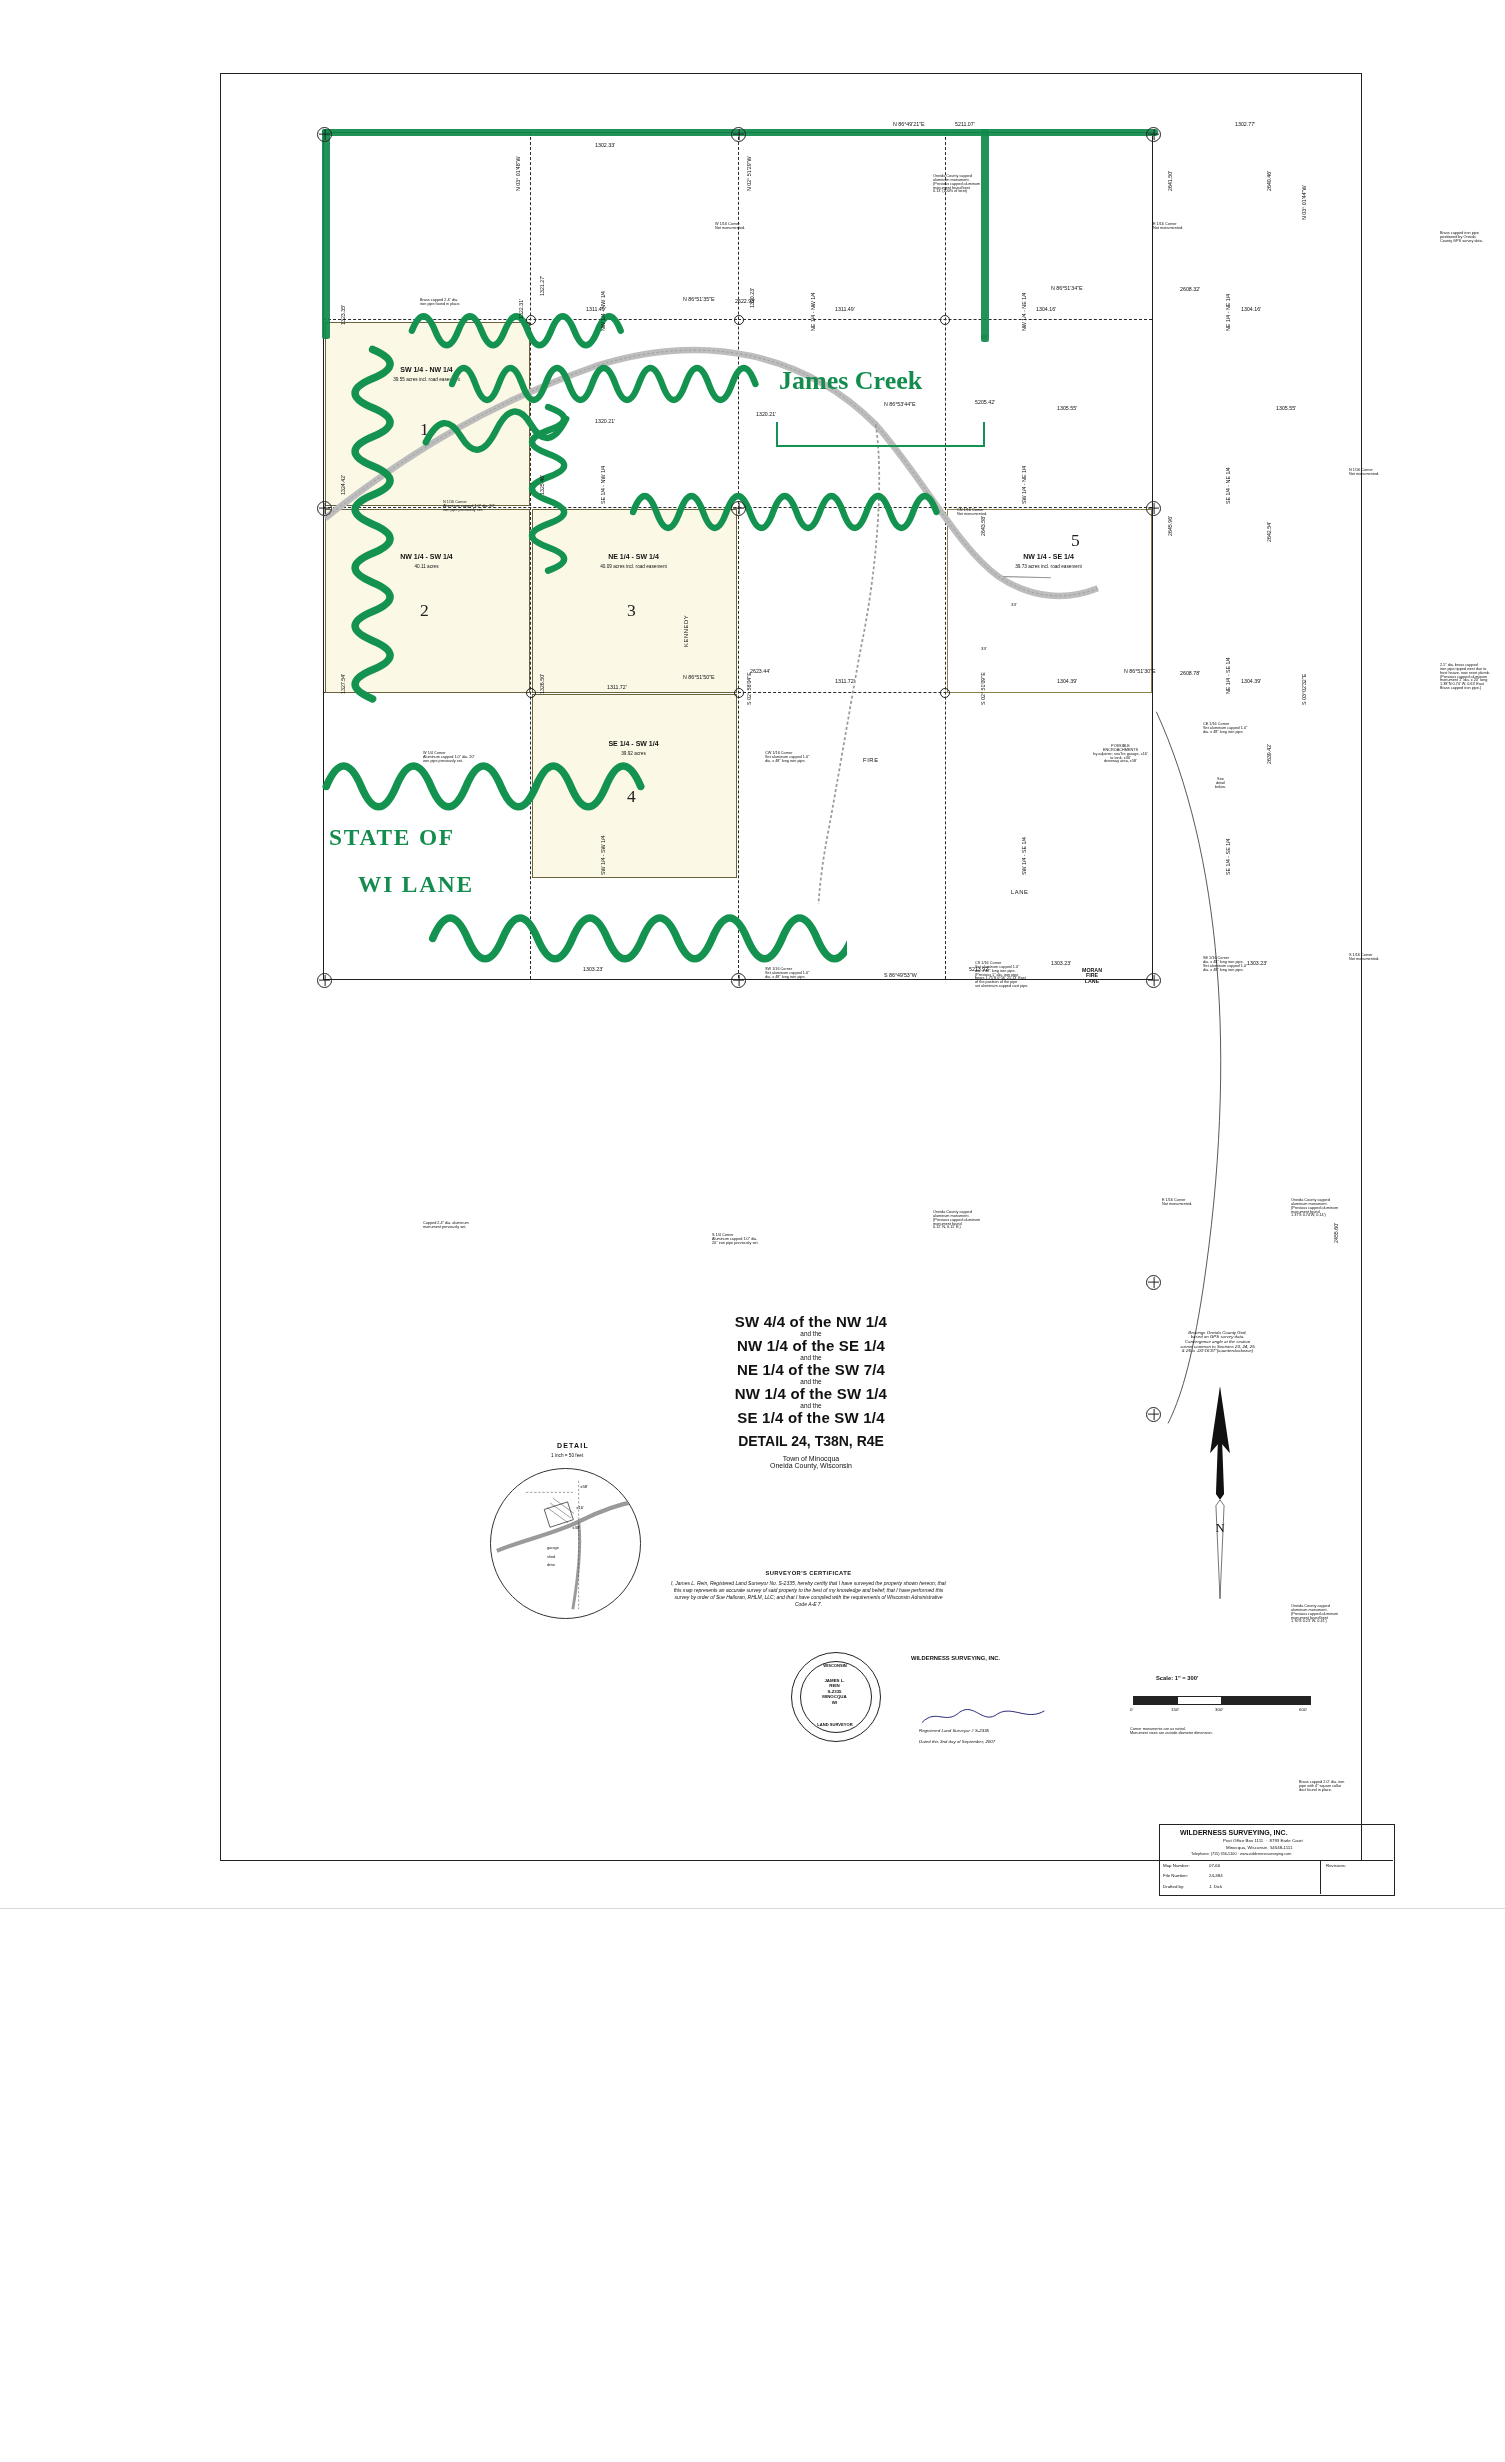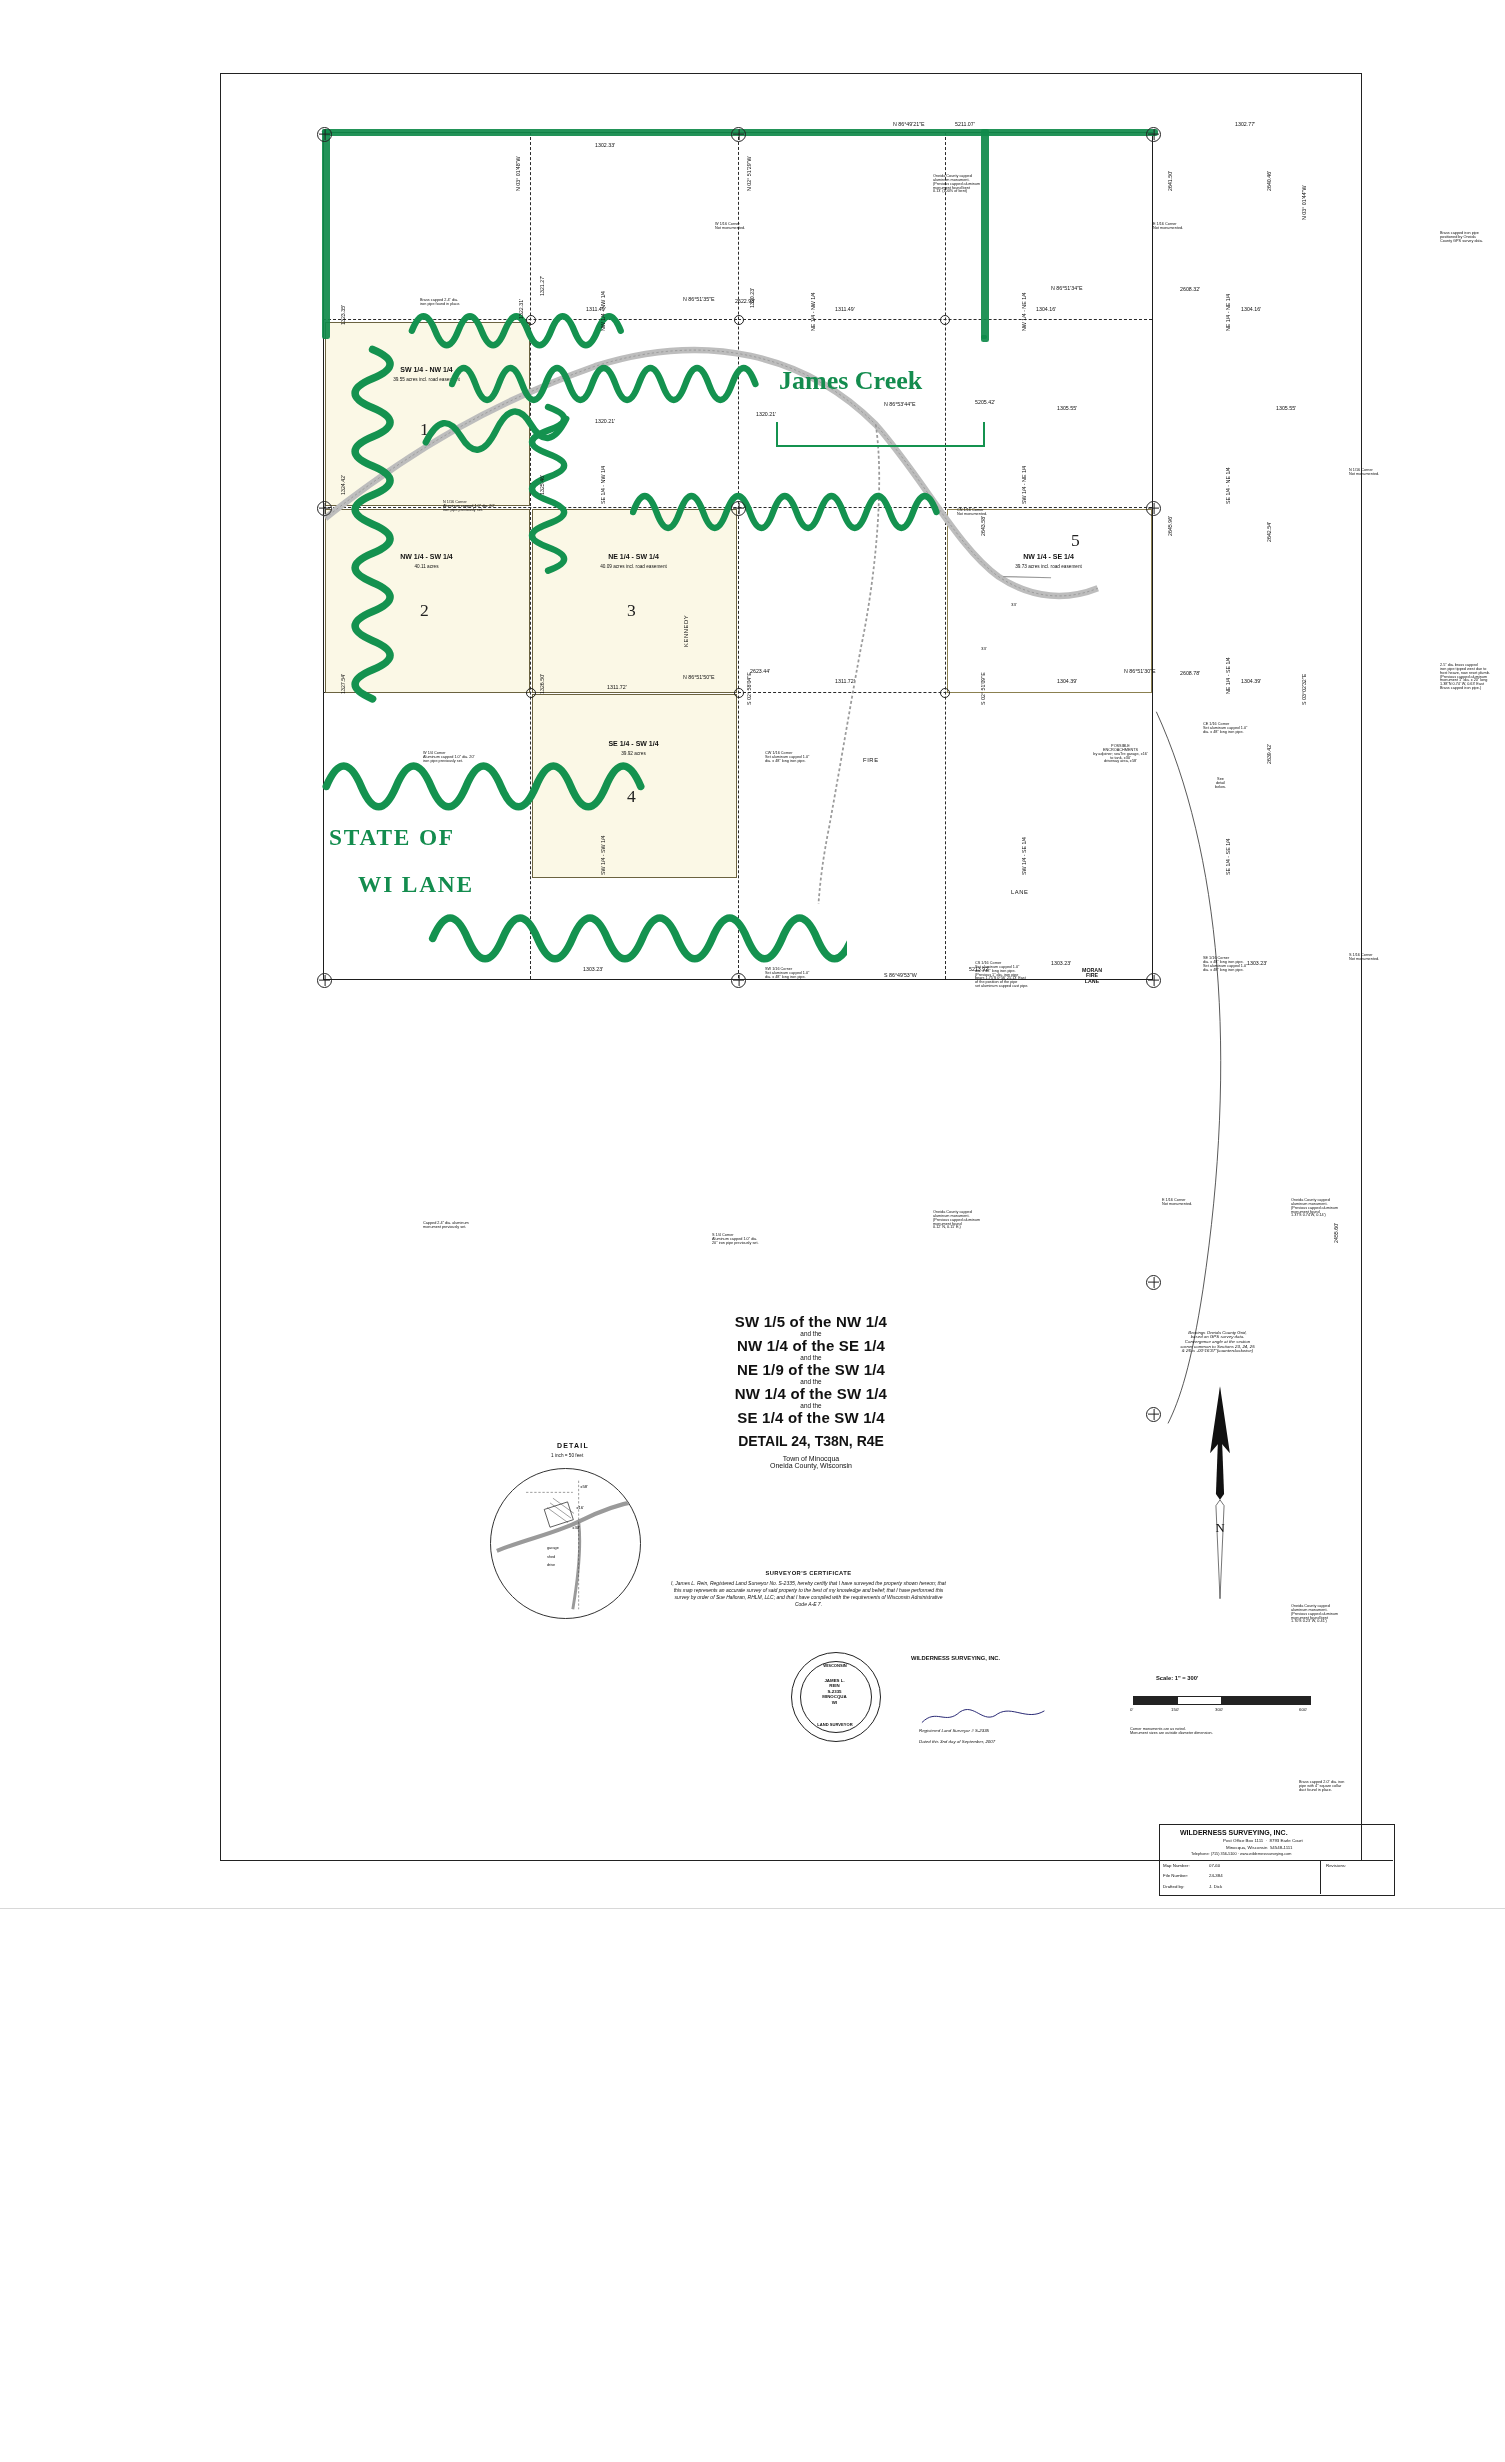--- a/index.html
+++ b/index.html
@@ -322,25 +322,25 @@
 detail
 below.</div>
       <div class="lbl tiny ctr" style="left:836px;top:894px;width:70px;font-weight:bold;">MORAN
 FIRE
 LANE</div>
       <div class="lbl tiny rot90" style="left:462px;top:573px;font-size:5.8px;letter-spacing:0.6px;">KENNEDY</div>
       <div class="lbl tiny" style="left:642px;top:683px;font-size:5.8px;letter-spacing:0.6px;">FIRE</div>
       <div class="lbl tiny" style="left:790px;top:815px;font-size:5.8px;letter-spacing:0.6px;">LANE</div>
 
       <div class="titleblk" style="left:409px;top:1239px;width:362px;">
-        <div class="t1">SW 1/5 of the NW 1/4</div>
+        <div class="t1">SW 4/4 of the NW 1/4</div>
         <div class="t2">and the</div>
         <div class="t1">NW 1/4 of the SE 1/4</div>
         <div class="t2">and the</div>
-        <div class="t1">NE 1/9 of the SW 1/4</div>
+        <div class="t1">NE 1/4 of the SW 7/4</div>
         <div class="t2">and the</div>
         <div class="t1">NW 1/4 of the SW 1/4</div>
         <div class="t2">and the</div>
         <div class="t1">SE 1/4 of the SW 1/4</div>
         <div class="t3" style="margin-top:7px;">DETAIL 24, T38N, R4E</div>
         <div class="t4" style="margin-top:5.8px;">Town of Minocqua</div>
         <div class="t4">Oneida County, Wisconsin</div>
       </div>
 
       <div class="cert" style="left:450px;top:1496px;">

